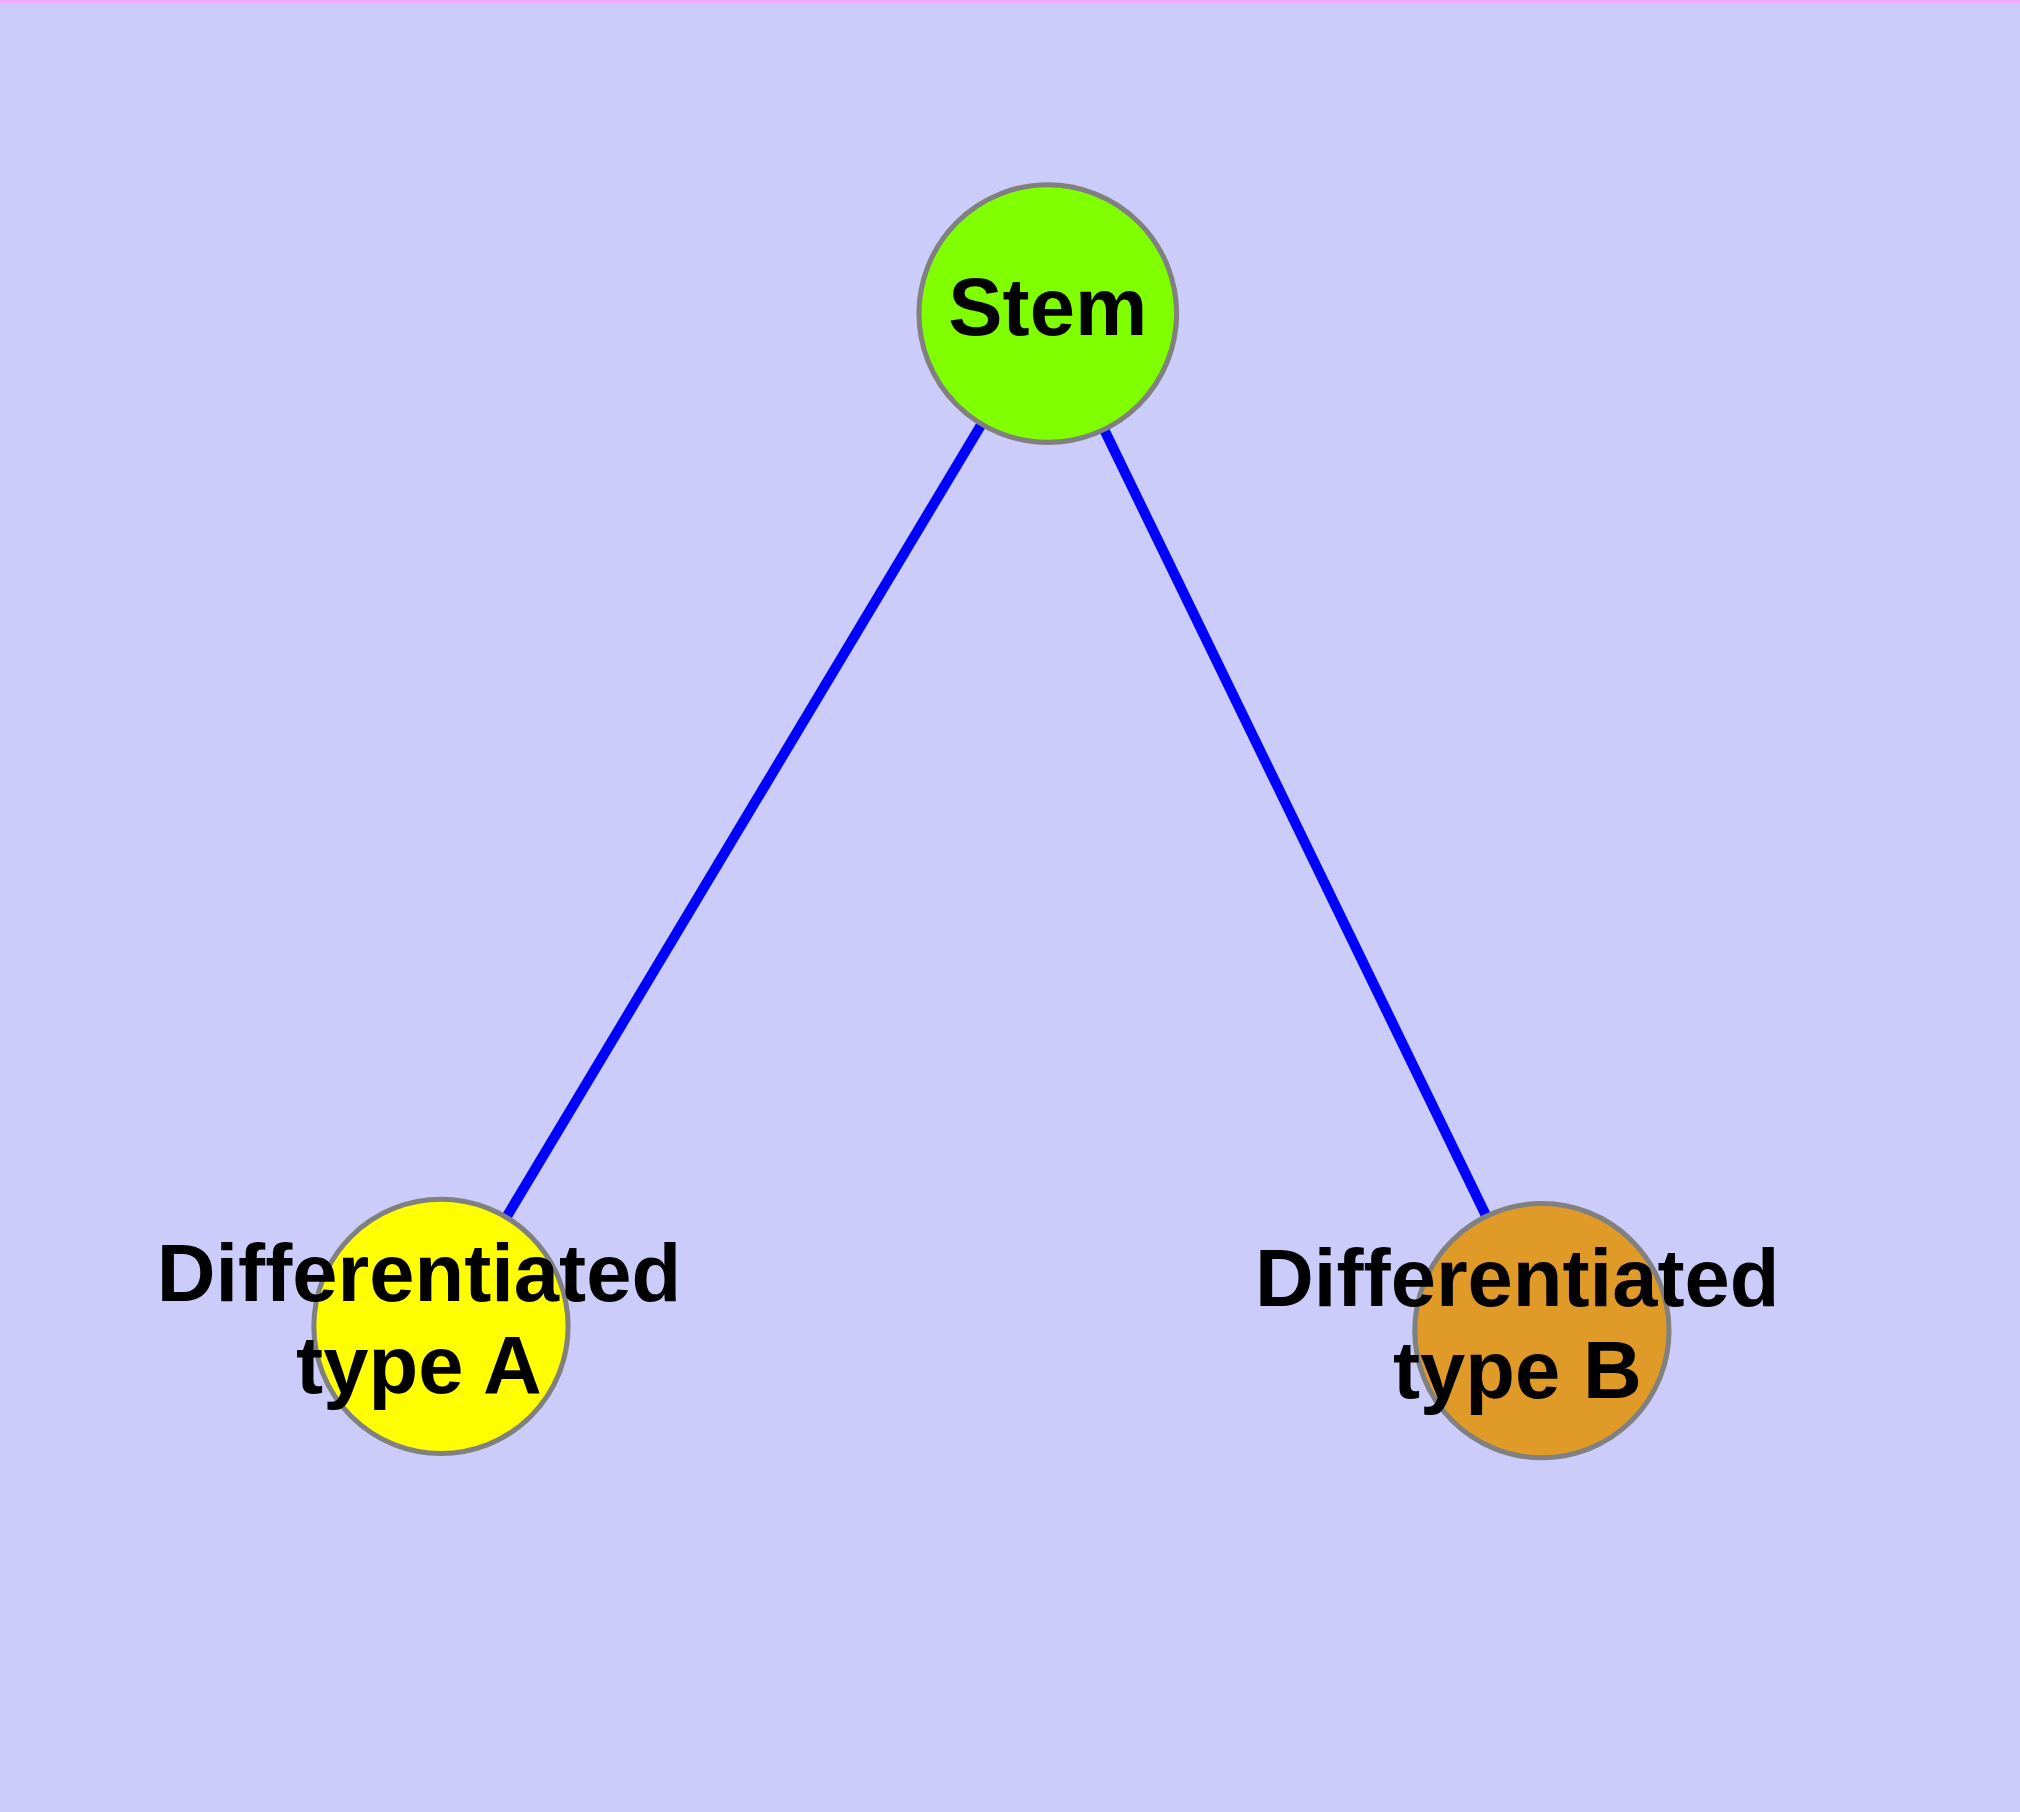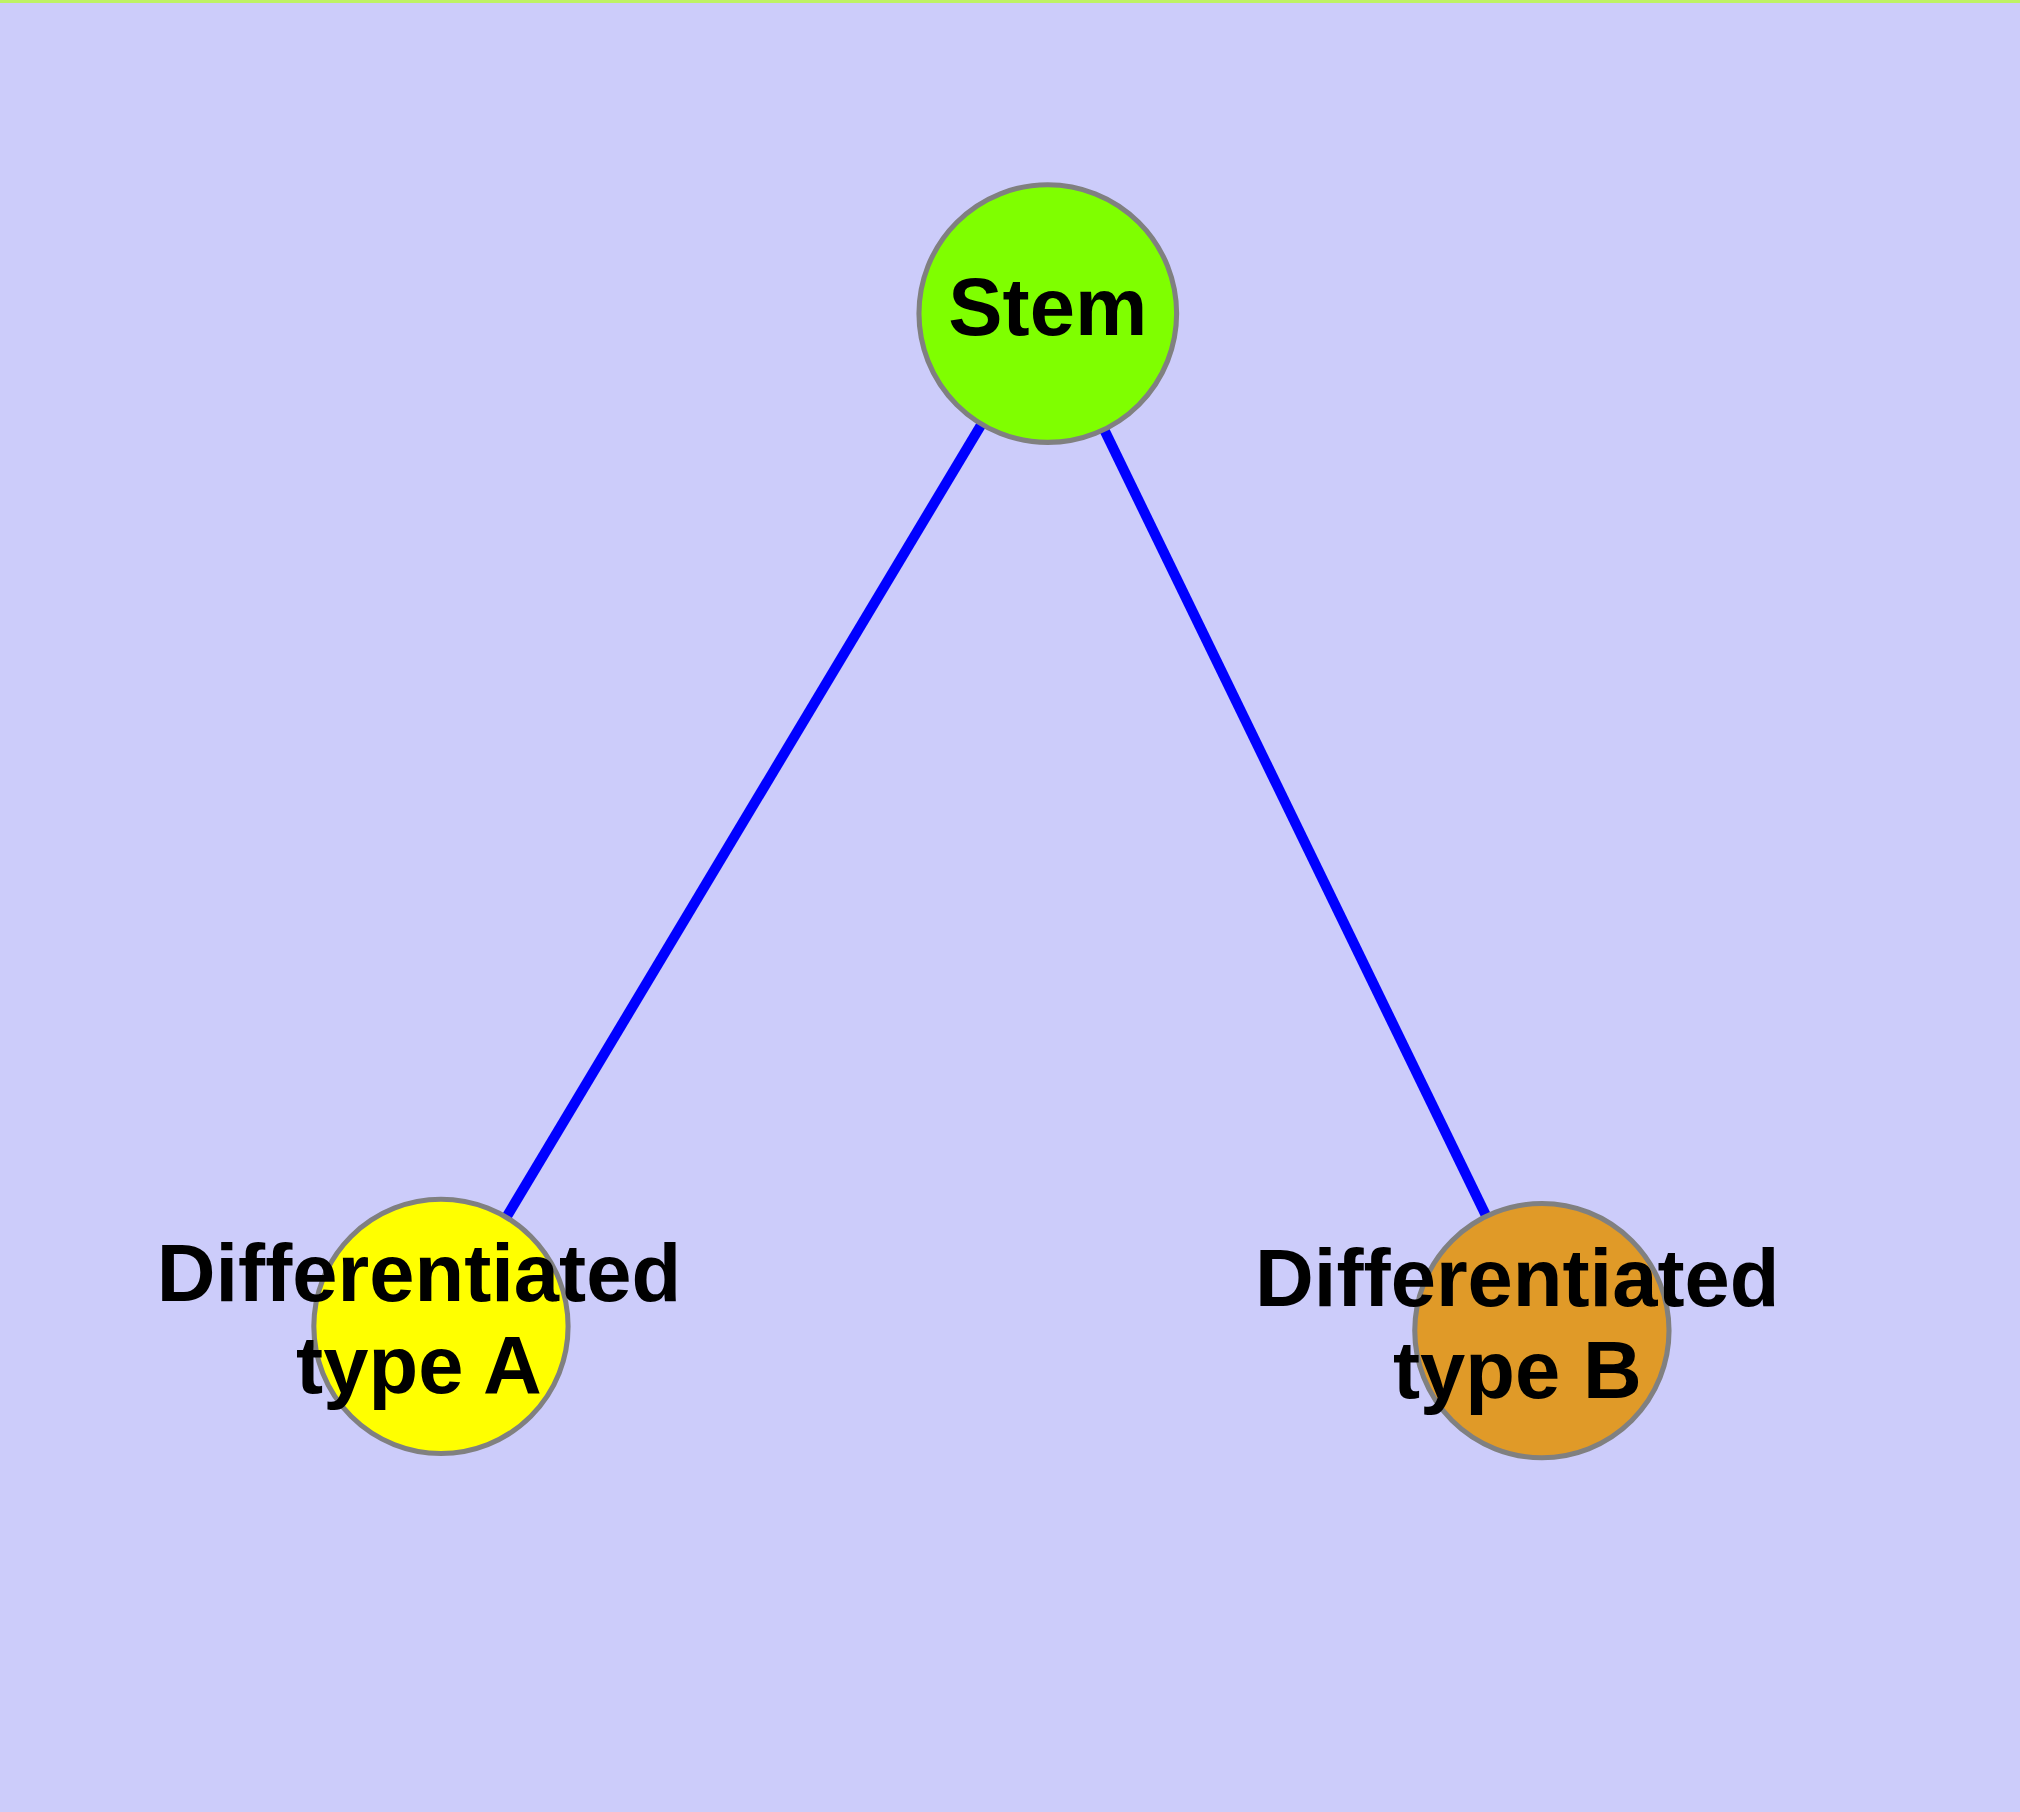--- a/index.html
+++ b/index.html
@@ -9,21 +9,21 @@
     background: #ffffff;
   }
   body {
     font-family: "Liberation Sans", sans-serif;
   }
   #canvas {
     position: relative;
     width: 2021px;
     height: 1812px;
     overflow: hidden;
-    background: #bef264;
+    background: #f0abfc;
   }
   #plot-background {
     position: absolute;
     left: 0;
     top: 3.4px;
     width: 2021px;
     height: 1809px;
     background: #ccccfa;
   }
   #graph-svg {

